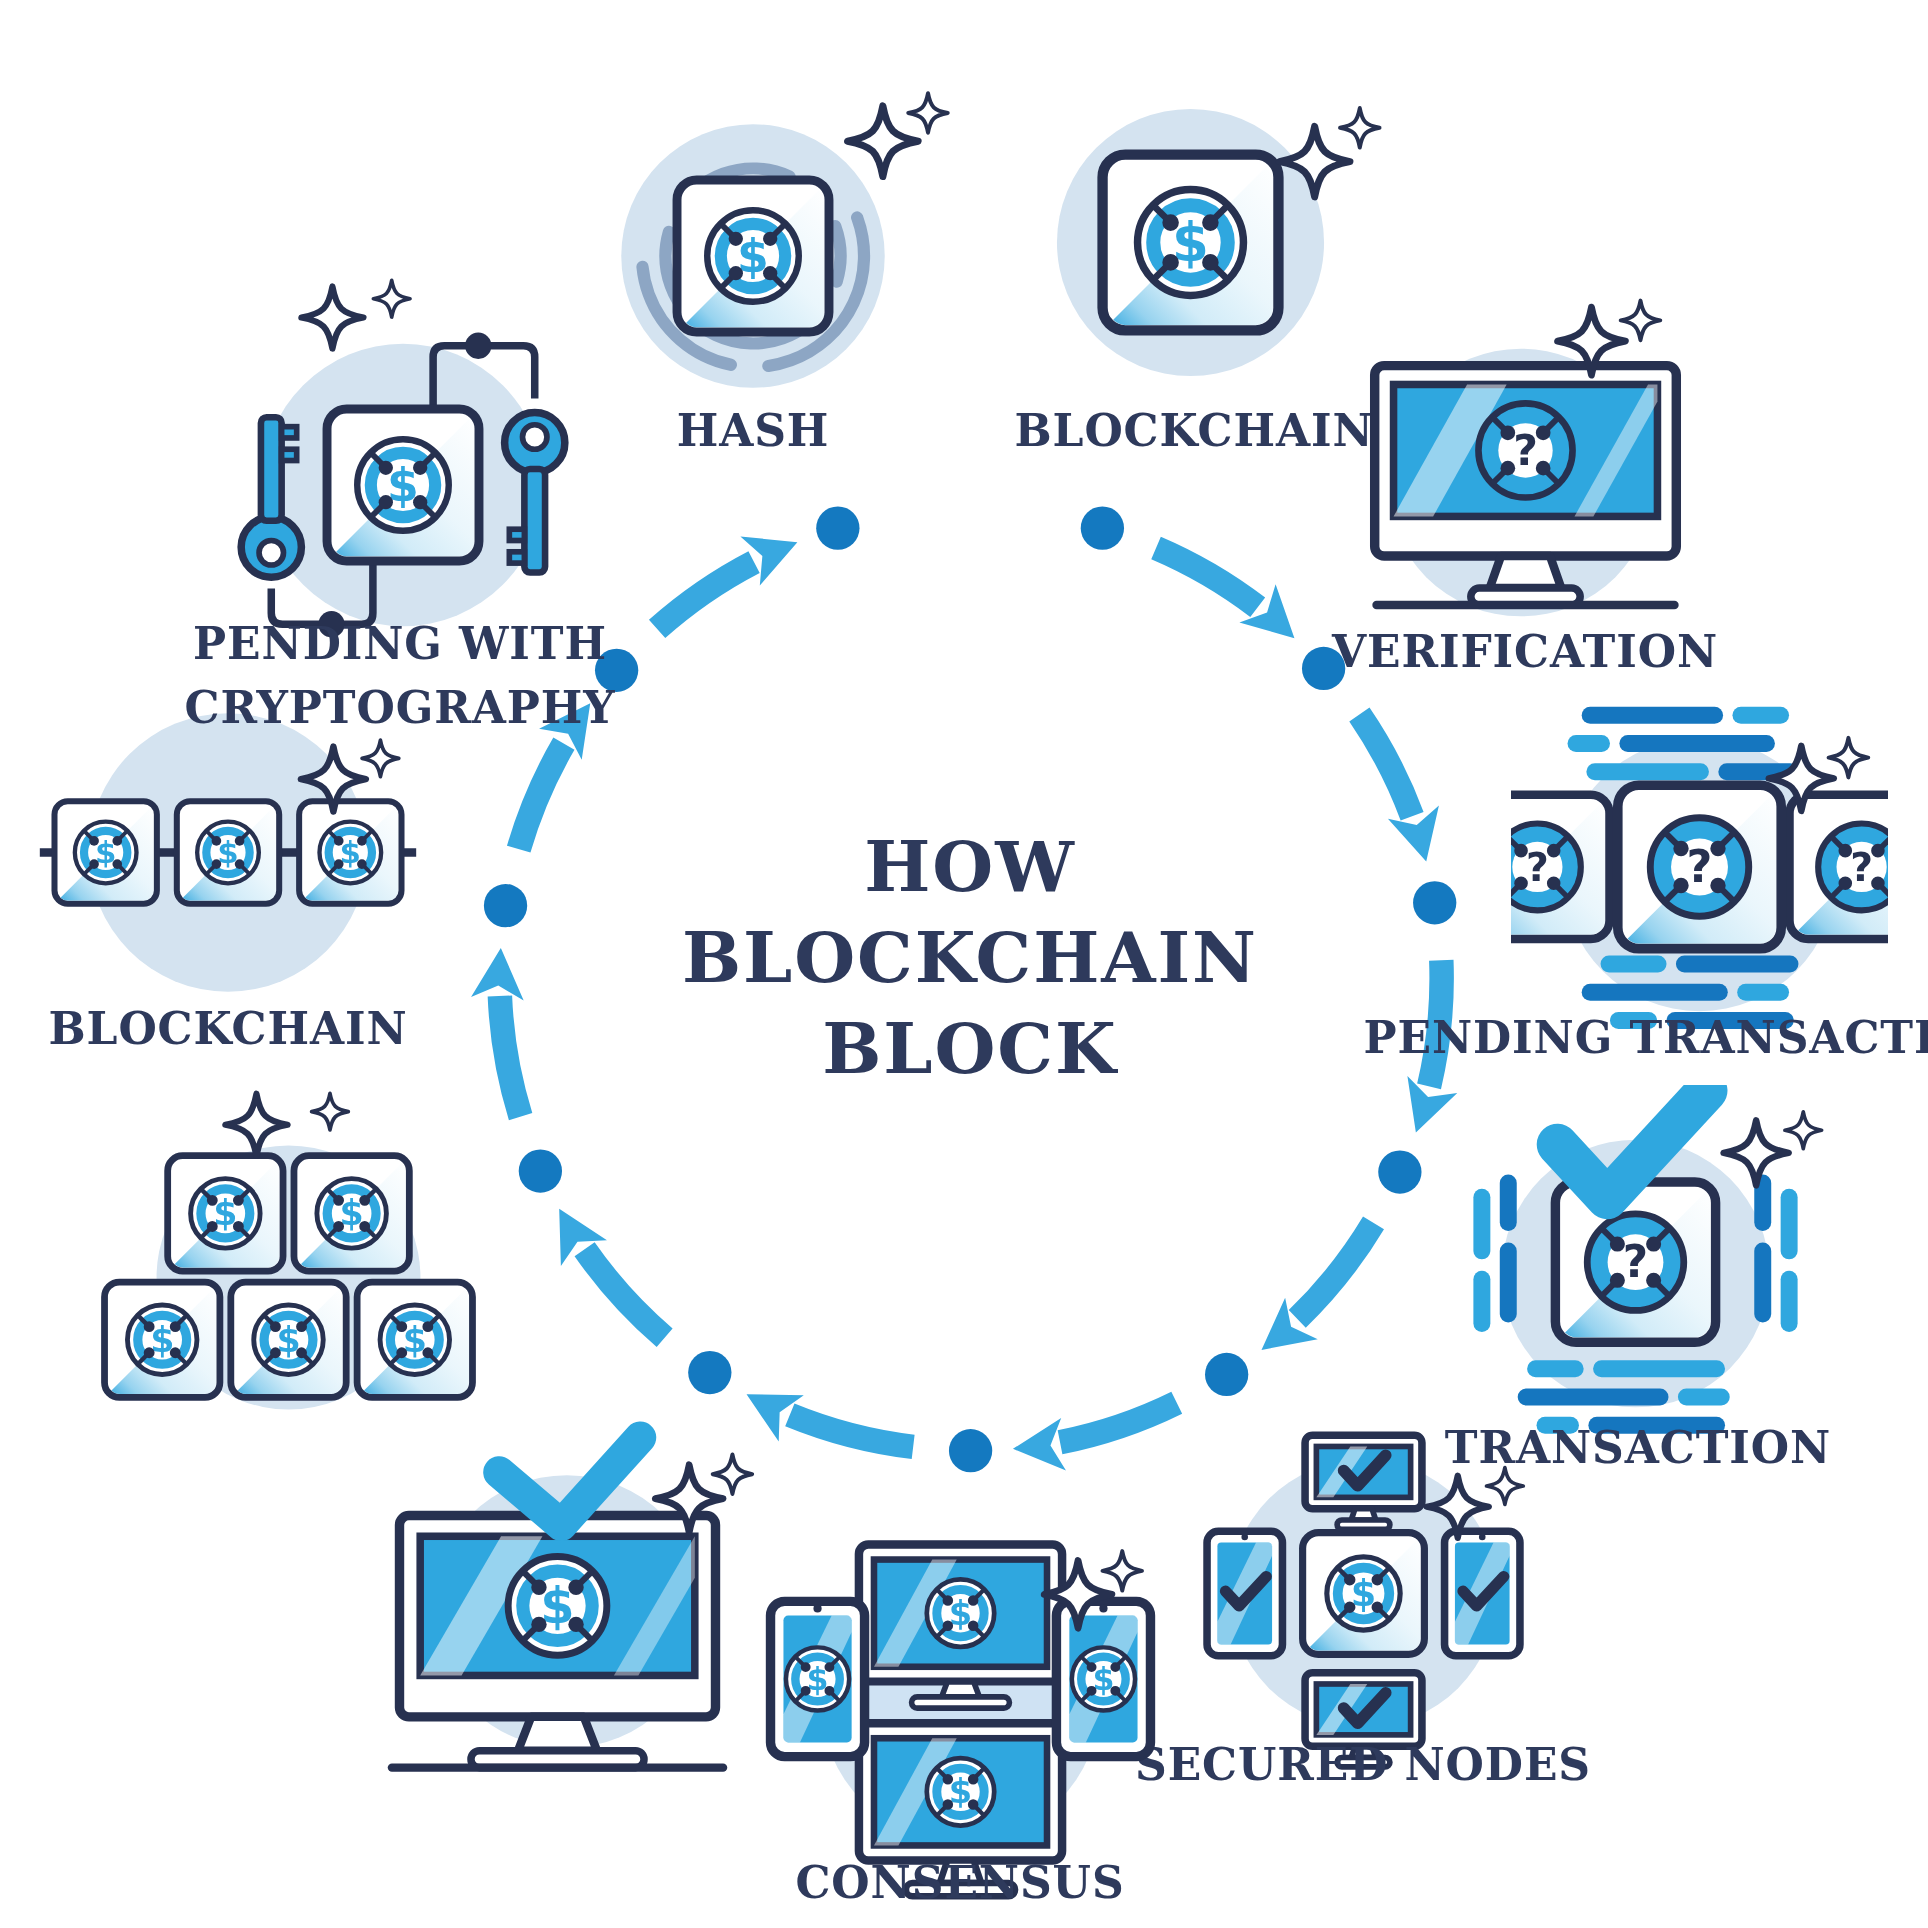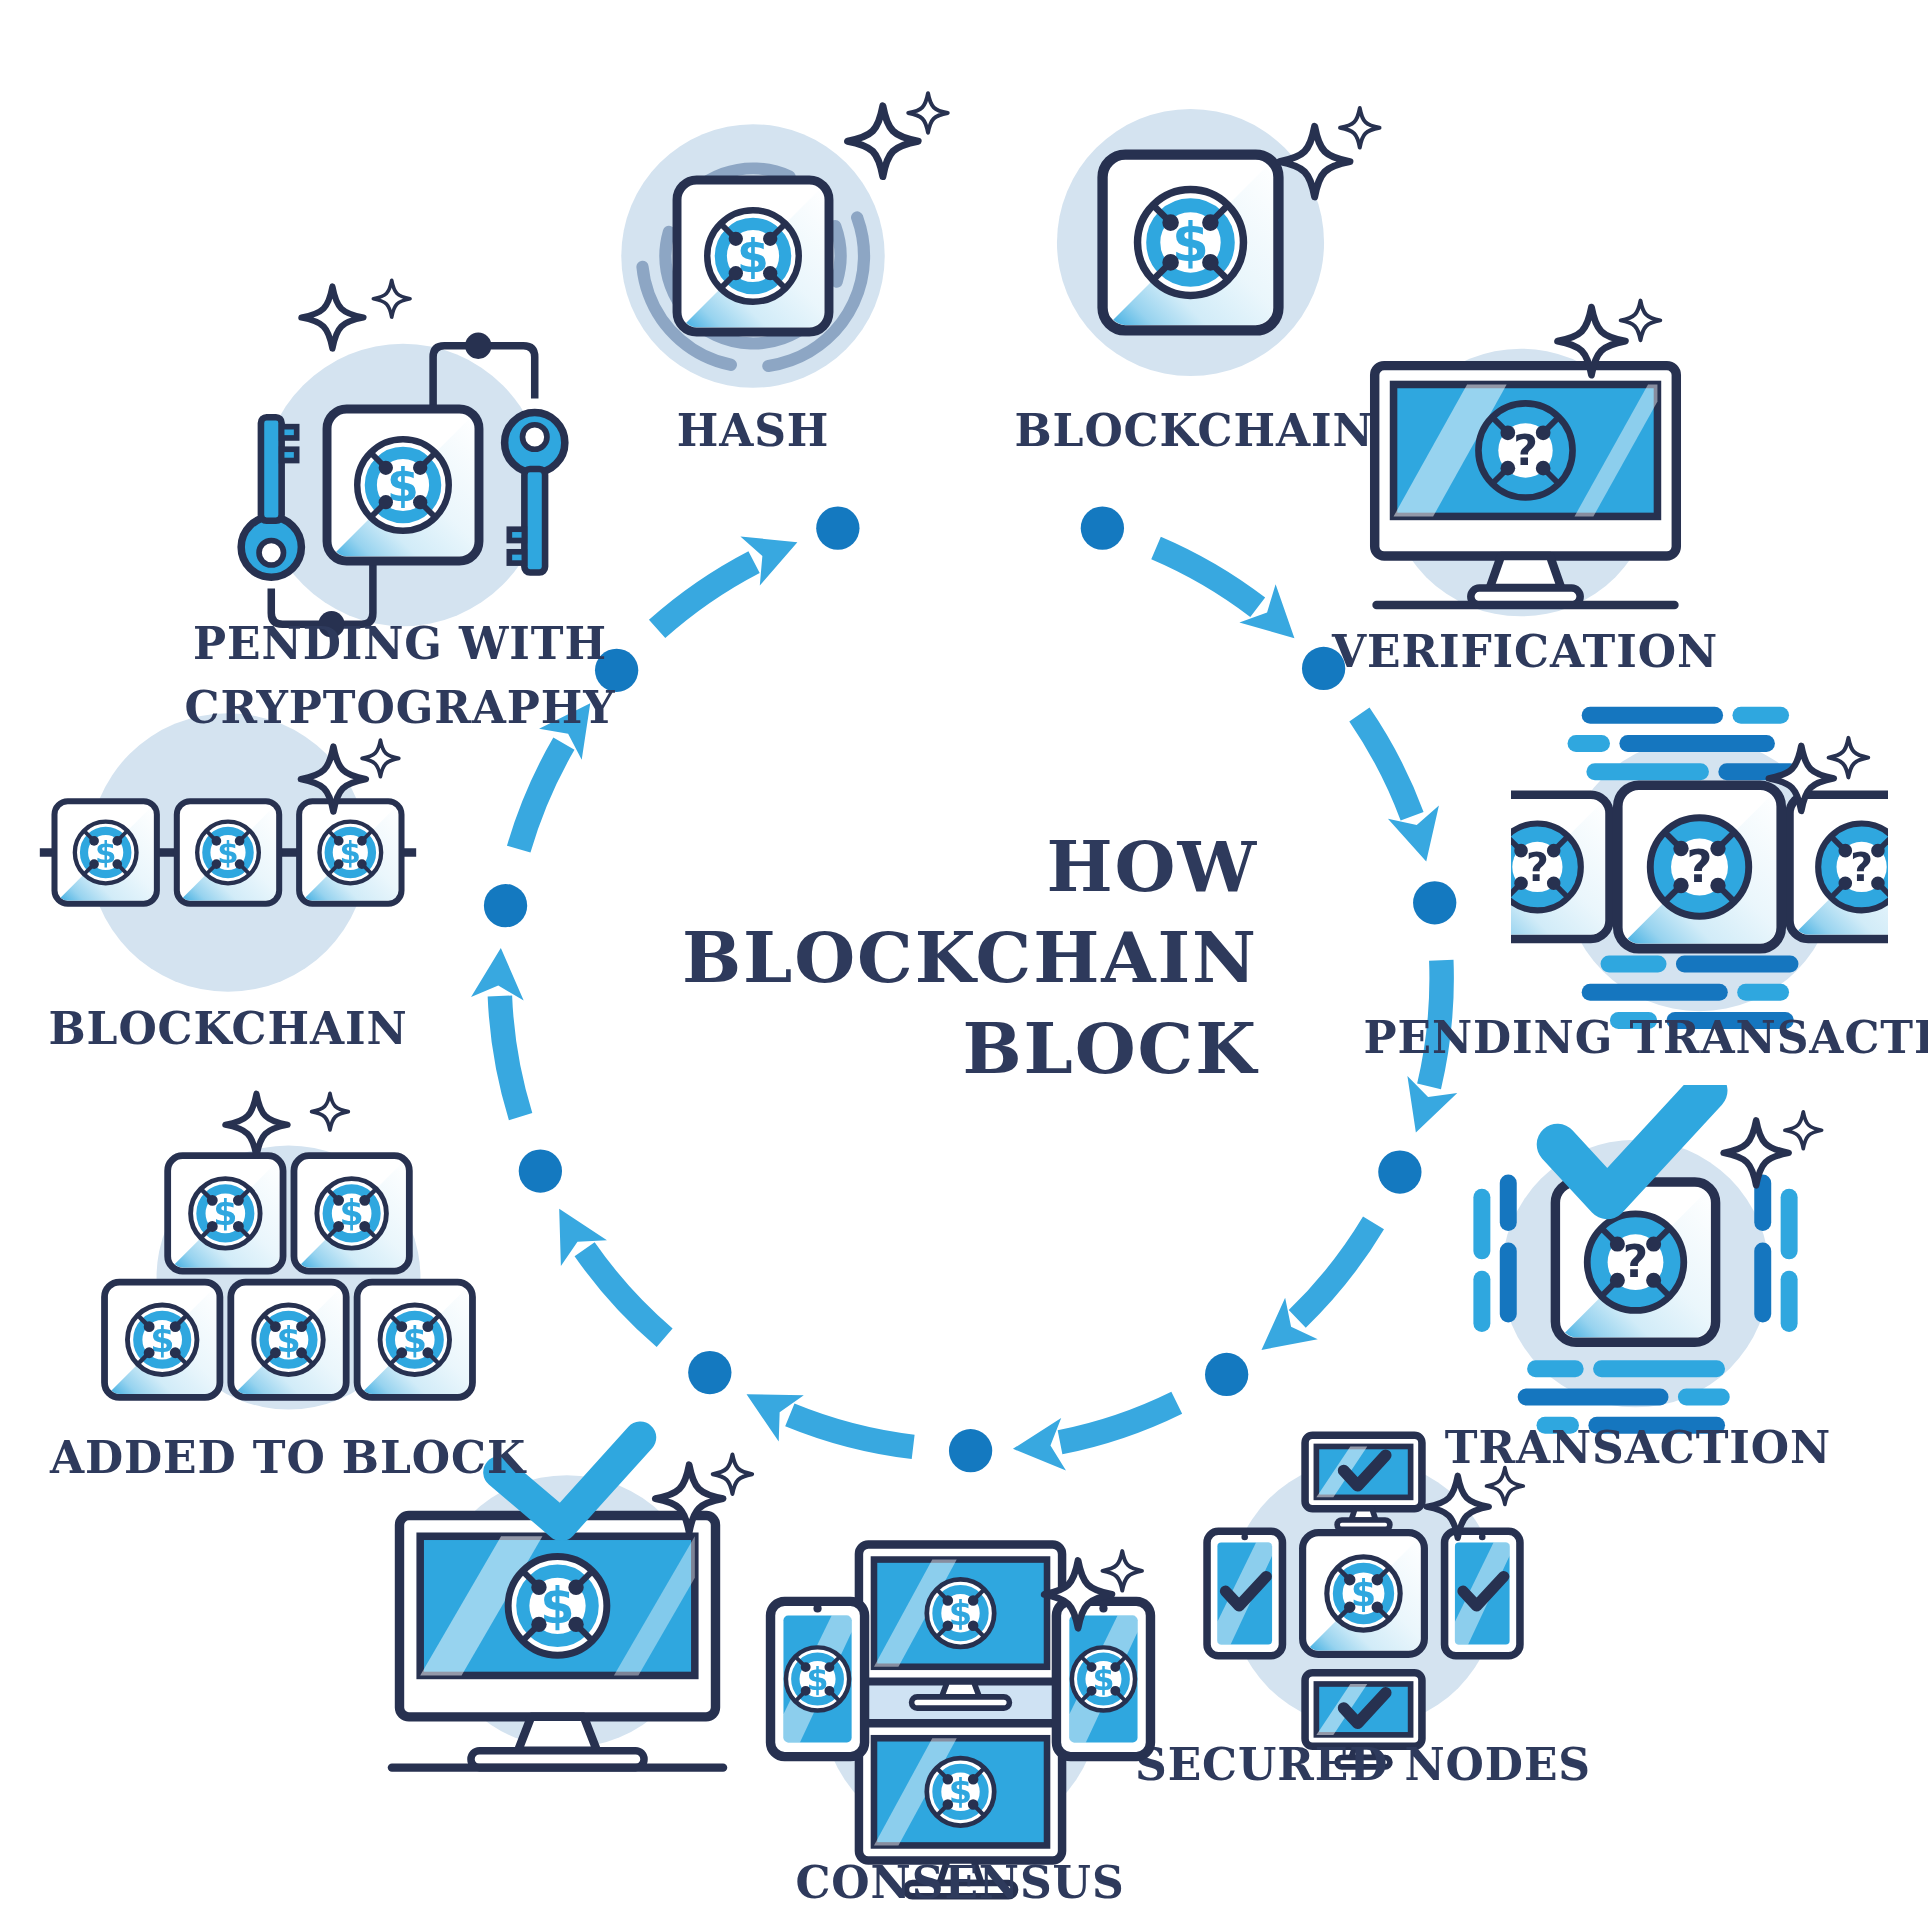--- a/index.html
+++ b/index.html
@@ -10,21 +10,21 @@
   .ring{position:absolute;left:0;top:0;}
   .icon{position:absolute;}
   .step-label{
     position:absolute;transform:translate(-50%,-50%);
     font-weight:bold;color:#2e3a5c;font-size:44px;letter-spacing:0.9px;
     white-space:nowrap;text-align:center;line-height:1.45;
   }
   .title{
     position:absolute;left:970px;top:957px;transform:translate(-50%,-50%);
     font-weight:bold;color:#2e3a5c;font-size:70px;letter-spacing:1.9px;
-    text-align:right;line-height:1.3;white-space:nowrap;
+    text-align:center;line-height:1.3;white-space:nowrap;
   }
 </style>
 </head>
 <body>
 
 <div class="canvas">
 
   <svg width="0" height="0" style="position:absolute" aria-hidden="true">
     <defs>
       <linearGradient id="cg" x1="0" y1="1" x2="1" y2="0">
@@ -333,21 +333,20 @@
   <svg class="icon" style="left:100px;top:1089px" width="377" height="377" viewBox="-200 -200 400 400">
     <circle r="140" fill="#d4e3f0"></circle>
     <use href="#card-d" transform="translate(-67,-68) scale(0.72)"></use>
     <use href="#card-d" transform="translate(67,-68) scale(0.72)"></use>
     <use href="#card-d" transform="translate(-134,66) scale(0.72)"></use>
     <use href="#card-d" transform="translate(0,66) scale(0.72)"></use>
     <use href="#card-d" transform="translate(134,66) scale(0.72)"></use>
     <use href="#spark" transform="translate(-34,-162) scale(1.1)"></use>
     <use href="#spark" transform="translate(44,-176) scale(0.65)"></use>
   </svg>
-  <div class="step-label" style="left:288px;top:1458px">ADDED TO BLOCK</div>
 
   <svg class="icon" style="left:21px;top:664px" width="414" height="377" viewBox="-220 -200 440 400">
     <circle r="148" fill="#d4e3f0"></circle>
     <line x1="-200" x2="200" y1="0" y2="0" stroke="#273150" stroke-width="9"></line>
     <use href="#card-d" transform="translate(-130,0) scale(0.64)"></use>
     <use href="#card-d" transform="scale(0.64)"></use>
     <use href="#card-d" transform="translate(130,0) scale(0.64)"></use>
     <use href="#spark" transform="translate(112,-78) scale(1.15)"></use>
     <use href="#spark" transform="translate(162,-100) scale(0.65)"></use>
   </svg>

